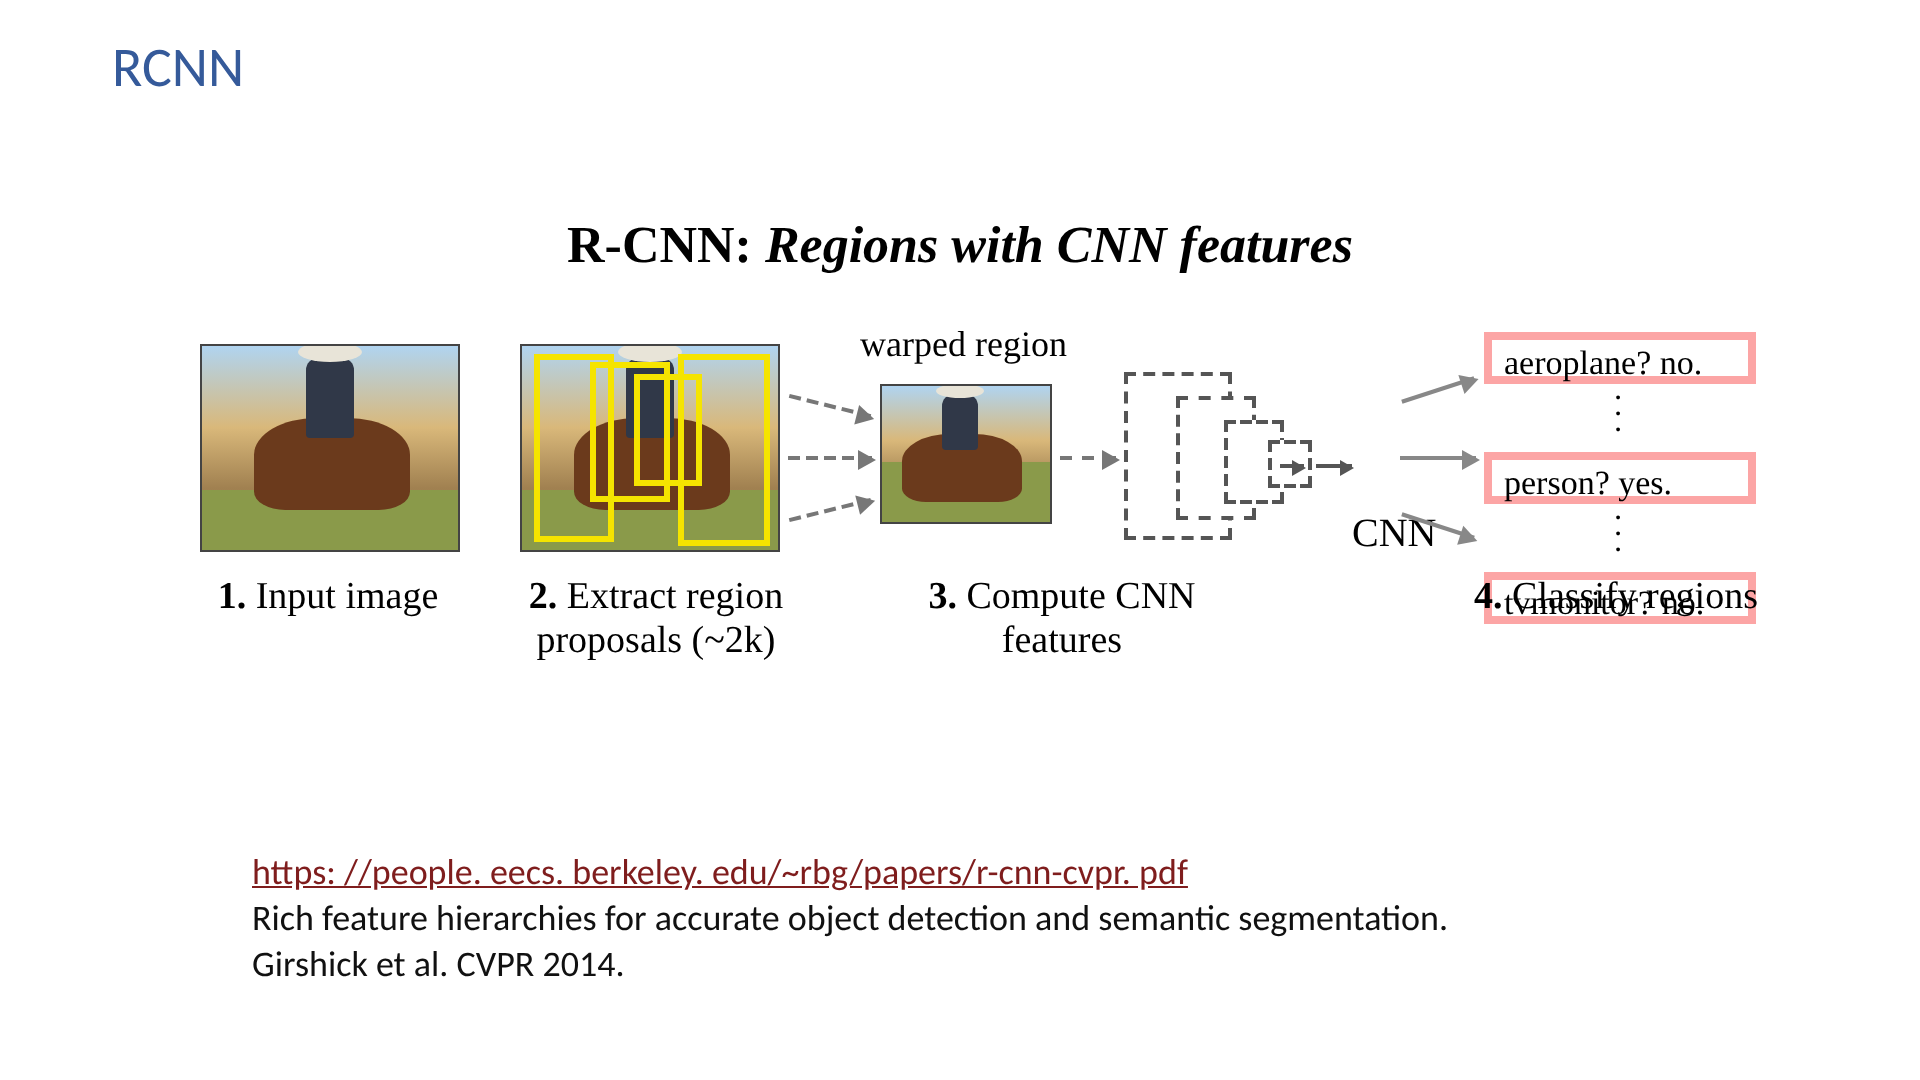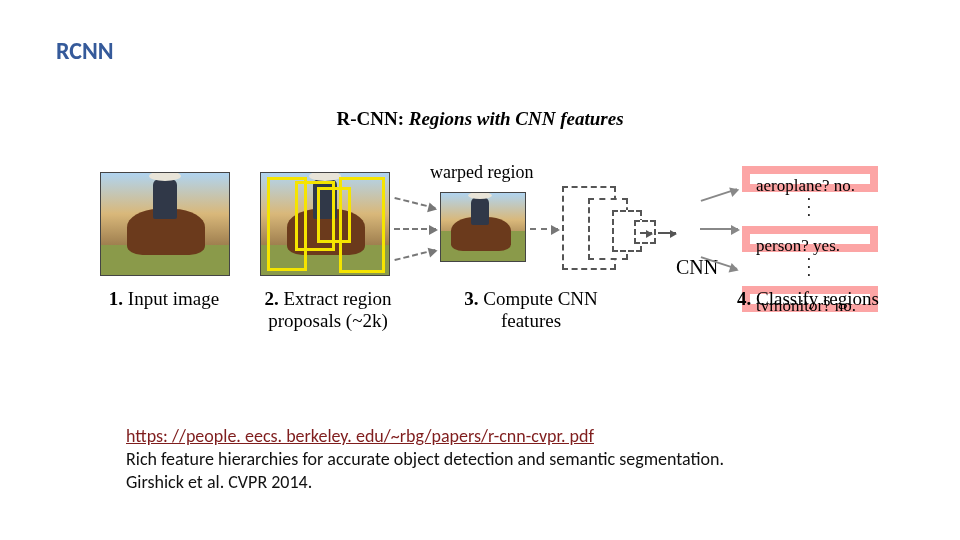--- a/index.html
+++ b/index.html
@@ -5,31 +5,31 @@
   * { box-sizing: border-box; margin: 0; padding: 0; }
   body {
     width: 960px; height: 540px;
     background: #fff;
     font-family: Calibri, Arial, sans-serif;
     position: relative;
     overflow: hidden;
   }
   .slide-title {
     position: absolute;
-    left: 56px; top: 36px;
-    font-size: 24px;
+    left: 56px; top: 16px;
+    font-size: 28px;
     color: #355a9a;
-    font-weight: 700;
+    font-weight: 400;
   }
   .fig-title {
     position: absolute;
     left: 0; right: 0; top: 108px;
     text-align: center;
     font-family: "Times New Roman", serif;
-    font-size: 19px;
+    font-size: 26px;
   }
   .fig-title .bold { font-weight: 700; }
   .fig-title .ital { font-style: italic; font-weight: 700; }
   .pipeline {
     position: absolute;
     left: 100px; top: 150px;
     width: 780px; height: 190px; padding-left: 18px;
   }
   .step-img {
     position: absolute;
@@ -83,21 +83,21 @@
   .fwd2 { left:78px; top:52px; width:12px; }
   .cnn-label { position:absolute; left:576px; top:106px; font-family:"Times New Roman",serif; font-size:20px; }
   .aw5 { left:600px; top:44px; width:38px; transform:rotate(-18deg); border-top:2px solid #888;}
   .aw5::after { border-left-color:#888; }
   .aw6 { left:600px; top:78px; width:38px; border-top:2px solid #888;}
   .aw6::after { border-left-color:#888; }
   .aw7 { left:600px; top:112px; width:38px; transform:rotate(18deg); border-top:2px solid #888;}
   .aw7::after { border-left-color:#888; }
   .class-col { position:absolute; left:642px; top:16px; width:136px; }
   .class-box {
-    border:8px solid #fca5a5; font-family:"Times New Roman",serif;
+    border:4px solid #fca5a5; font-family:"Times New Roman",serif;
     font-size:17px; padding:2px 6px; margin-bottom:4px;
     height:26px; line-height:20px; text-align:left; background:#fff;
   }
   .vdots { text-align:center; font-size:16px; letter-spacing:2px; line-height:8px; margin:2px 0 6px; font-family:"Times New Roman",serif;}
   .captions {
     position:absolute; left:100px; top:288px; width:780px;
     font-family:"Times New Roman",serif; font-size:19px;
   }
   .cap { position:absolute; text-align:center; }
   .cap .num { font-weight:700; }

